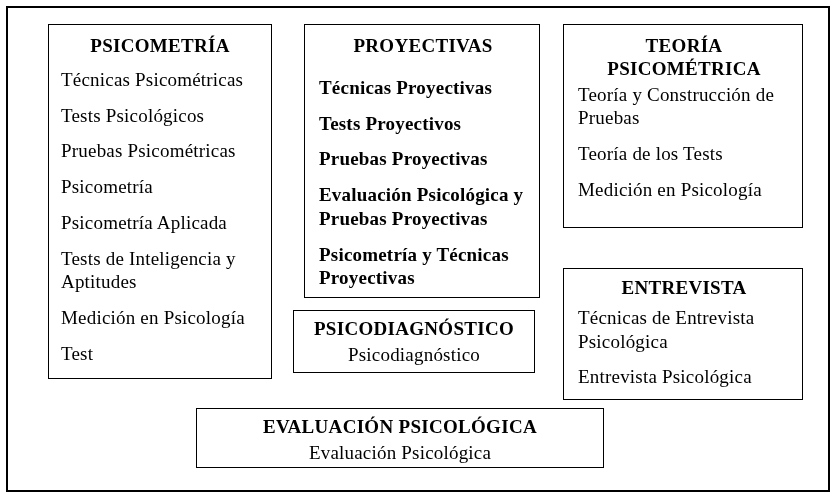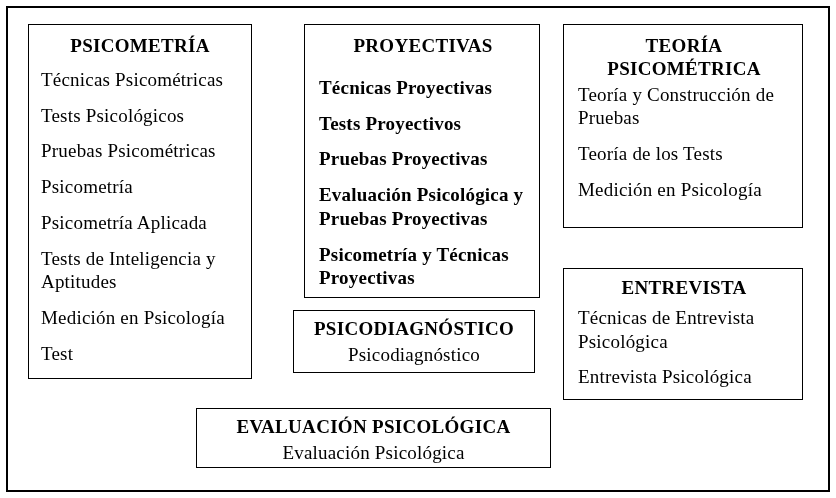--- a/index.html
+++ b/index.html
@@ -48,21 +48,21 @@
     line-height: 1.25;
     color: #000000;
     margin-bottom: 12px;
     letter-spacing: 0.2px;
   }
   .item:last-child {
     margin-bottom: 0;
   }
   
   #box-psicometria {
-    left: 28px;
+    left: 48px;
     top: 24px;
     width: 224px;
     height: 355px;
     padding: 10px 12px 0 12px;
   }
   #box-psicometria .box-items { margin-top: 10px; }
   #box-proyectivas {
     left: 304px;
     top: 24px;
     width: 236px;
@@ -91,21 +91,21 @@
     top: 310px;
     width: 242px;
     height: 63px;
     padding: 7px 8px 0 8px;
   }
   #box-psicodiagnostico .box-items { margin-top: 2px; }
   #box-psicodiagnostico .item { text-align: center; }
   #box-evaluacion {
     left: 196px;
     top: 408px;
-    width: 355px;
+    width: 408px;
     height: 60px;
     padding: 7px 8px 0 8px;
   }
   #box-evaluacion .box-items { margin-top: 2px; }
   #box-evaluacion .item { text-align: center; }
   .title-line {
     display: block;
   }
 </style>
 </head>

